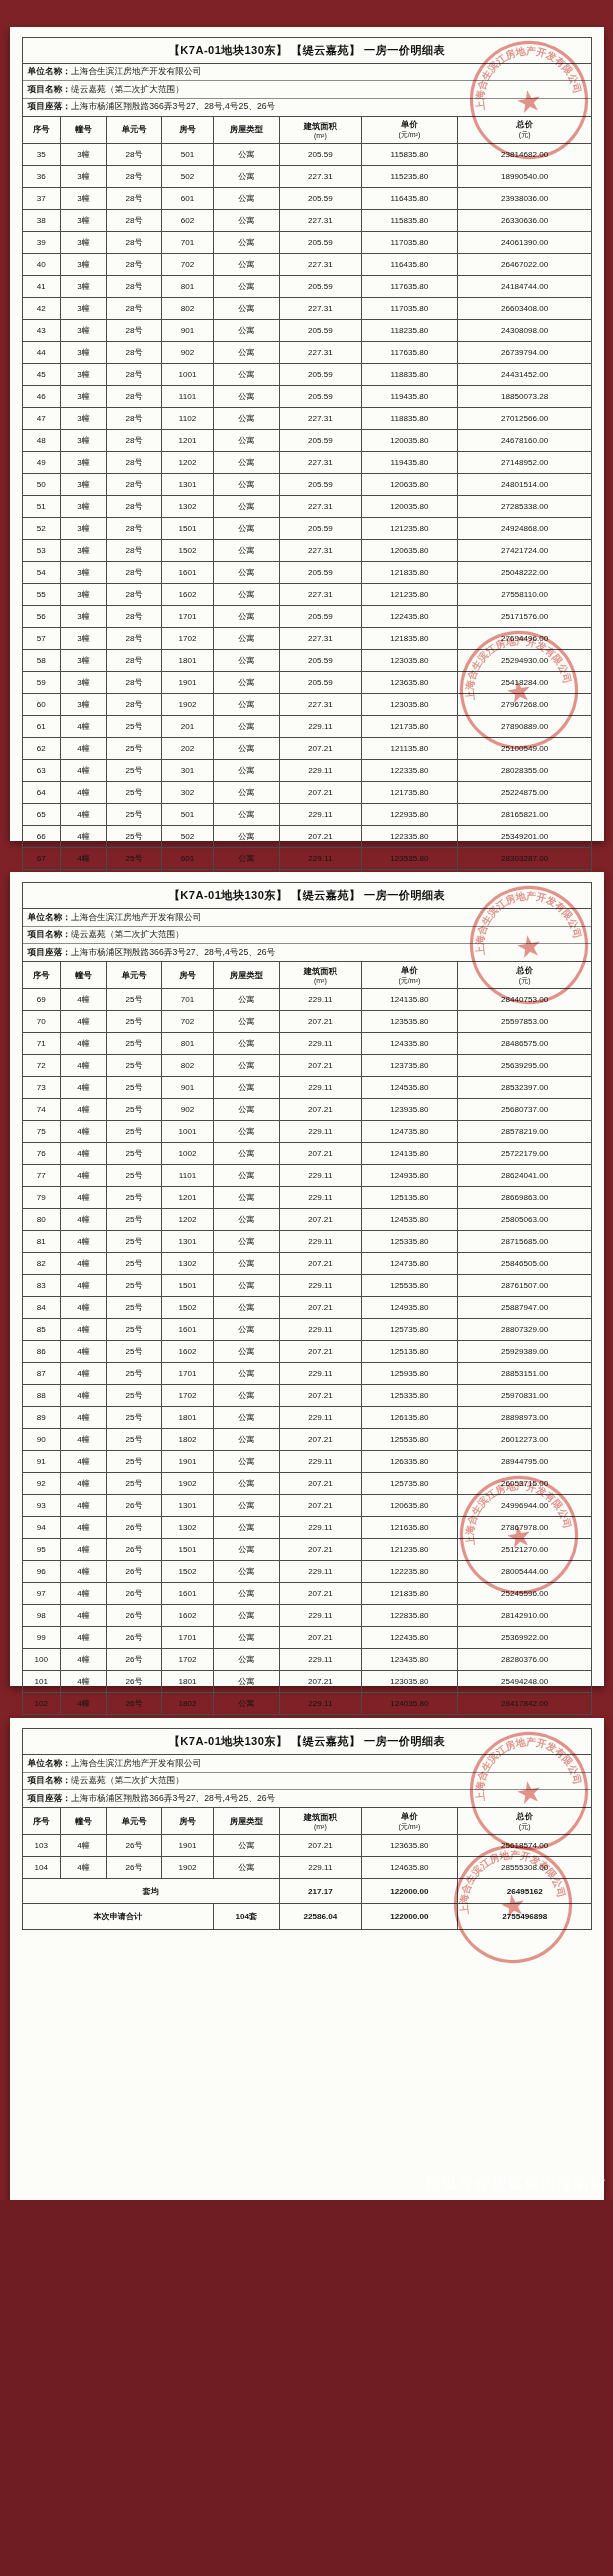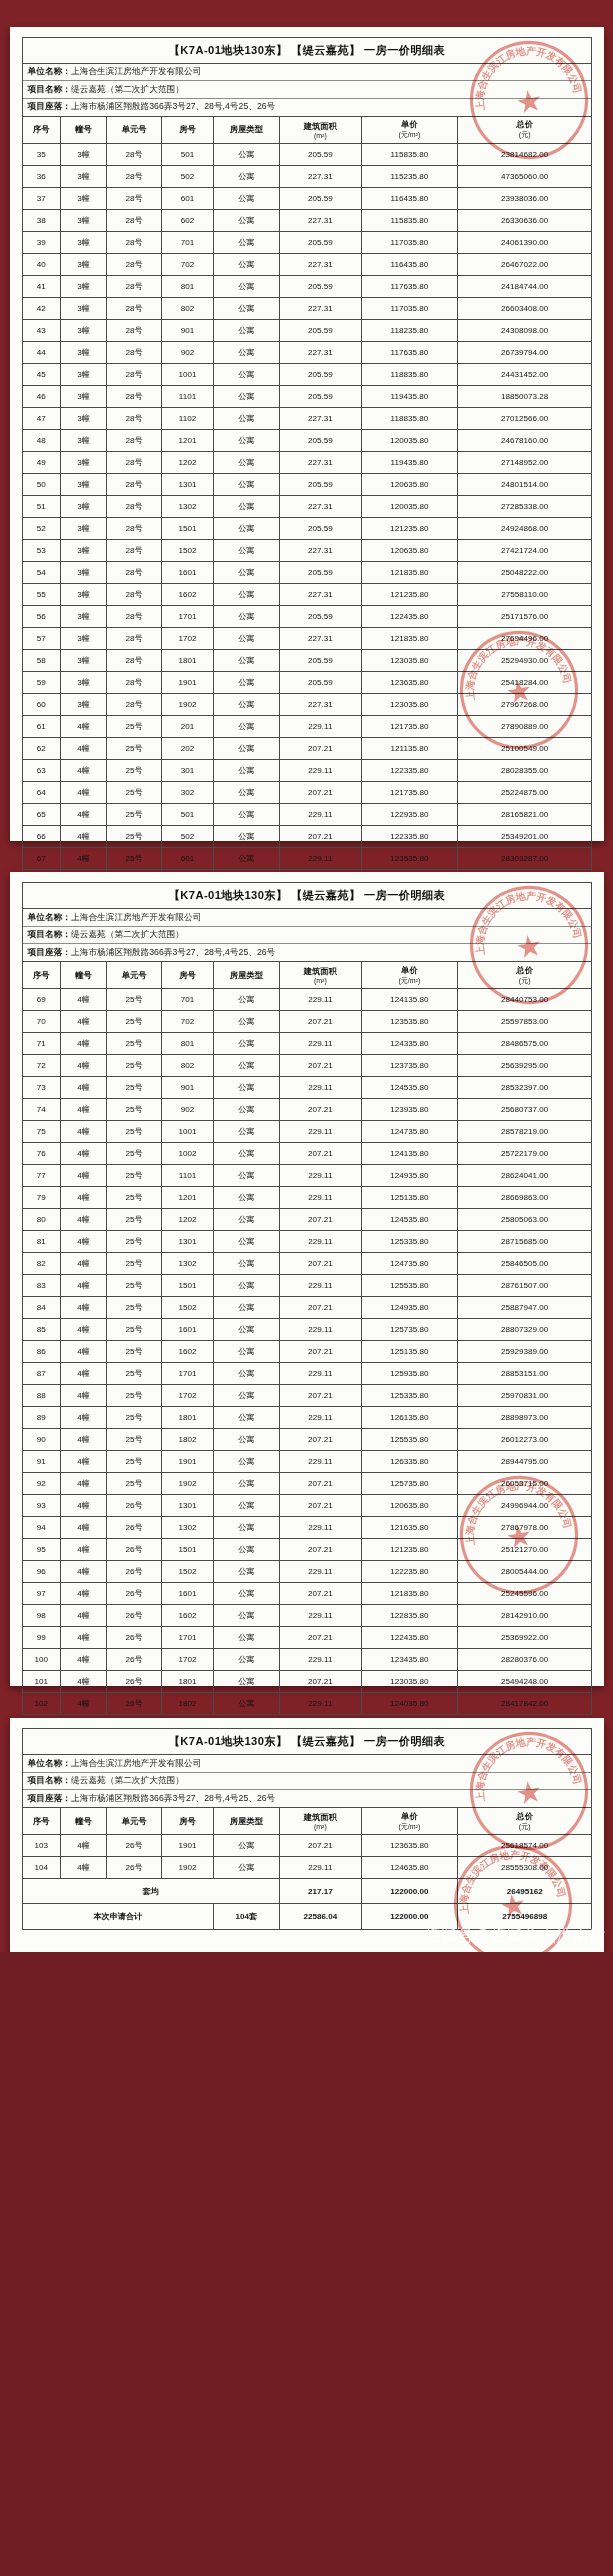--- a/index.html
+++ b/index.html
@@ -1,17 +1,17 @@
 <!DOCTYPE html>
 <html style="font-size:13.3px"><head>
 <meta charset="utf-8">
 <style>
   html,body{margin:0;padding:0;background:#6f1d22;}
   body{font-family:"Liberation Sans","DejaVu Sans",sans-serif;}
-  .canvas{position:relative;width:614px;height:1952px;background:#7e2227;overflow:hidden;margin:0 auto;}
+  .canvas{position:relative;width:614px;height:2200px;background:#7e2227;overflow:hidden;margin:0 auto;}
   .page{position:absolute;left:10px;width:594px;background:#fcfcf9;box-shadow:0 2.5px 8.3px rgba(0,0,0,.45);box-sizing:border-box;}
   .page-1{top:26.5px;height:814px;}
   .page-2{top:872px;height:814px;}
   .page-3{top:1718px;height:831px;}
   .sheet{padding:10px 11.6px;}
   .doc-title{text-align:center;font-weight:bold;font-size:11.2px;color:#111;
     border:0.8px solid #4a4a4a;border-bottom:none;padding:5px 3.3px;letter-spacing:0.4px;}
   .info{border:0.8px solid #4a4a4a;border-bottom:none;font-size:8.7px;color:#1a1a1a;}
   .info-line{padding:2.5px 5px;line-height:1.35;}
   .info-line + .info-line{border-top:0.8px solid #8d8d8d;}
@@ -101,21 +101,21 @@
               <td>23814682.00</td>
             </tr>
             <tr>
               <td>36</td>
               <td>3幢</td>
               <td>28号</td>
               <td>502</td>
               <td>公寓</td>
               <td>227.31</td>
               <td>115235.80</td>
-              <td>47365060.00</td>
+              <td>18990540.00</td>
             </tr>
             <tr>
               <td>37</td>
               <td>3幢</td>
               <td>28号</td>
               <td>601</td>
               <td>公寓</td>
               <td>205.59</td>
               <td>116435.80</td>
               <td>23938036.00</td>

